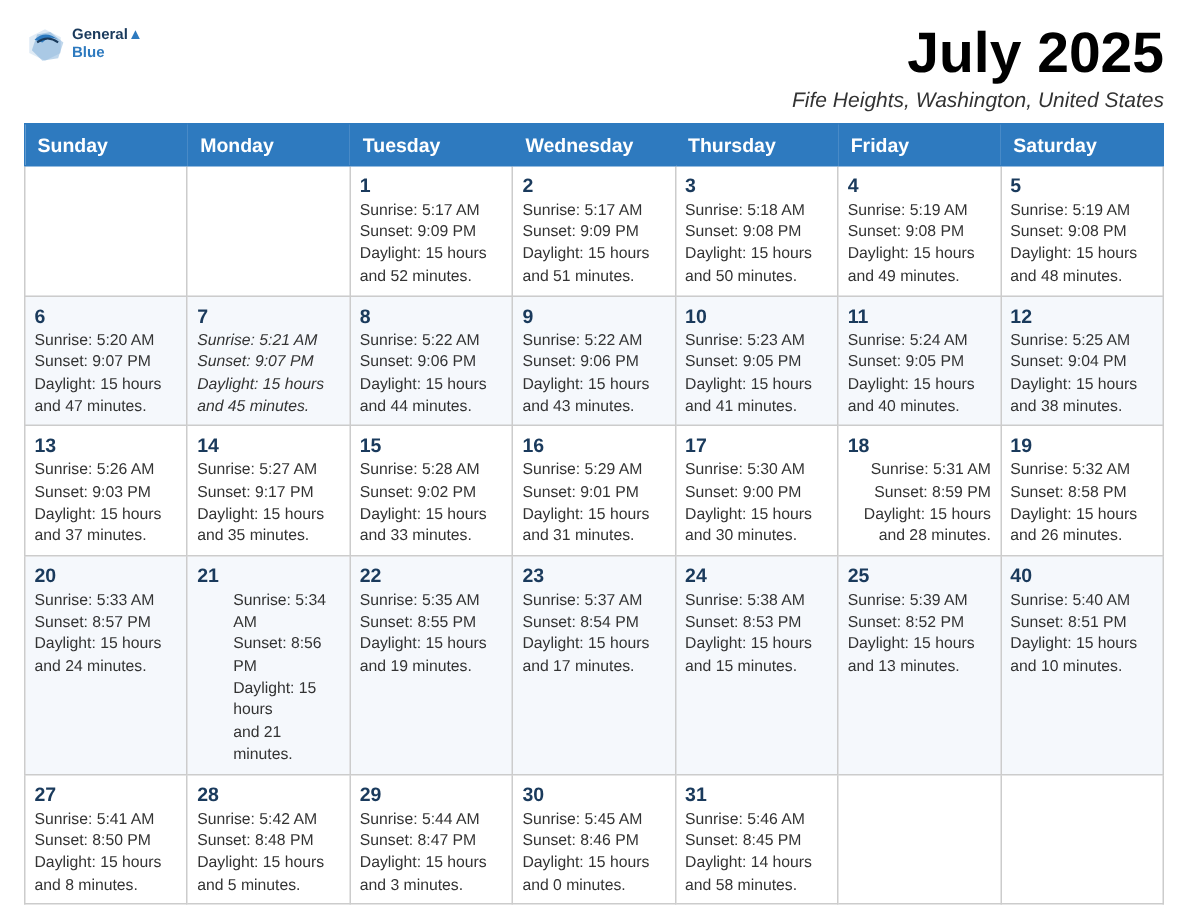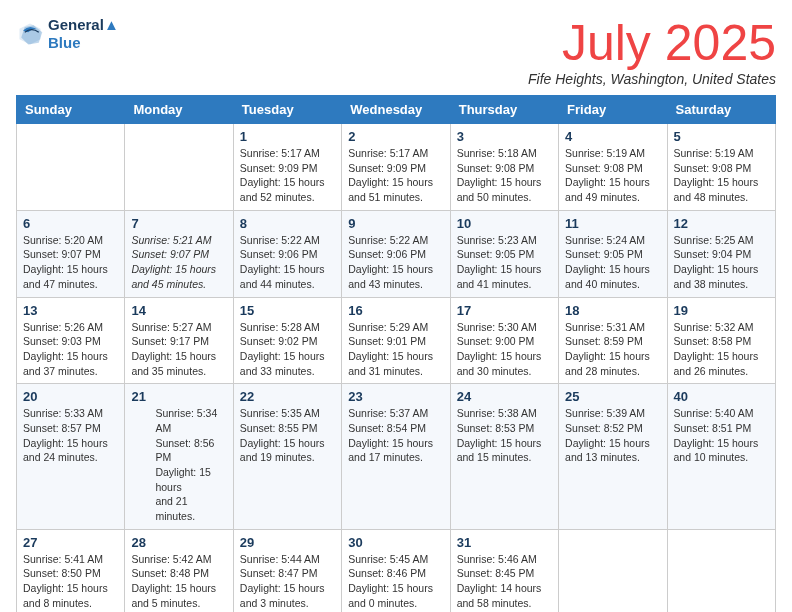--- a/index.html
+++ b/index.html
@@ -15,39 +15,39 @@
       justify-content: space-between;
       align-items: flex-start;
       margin-bottom: 8px;
     }
     .logo {
       display: flex;
       align-items: center;
       gap: 4px;
     }
     .logo-text {
-      font-size: 15px;
+      font-size: 10px;
       font-weight: bold;
       color: #1a3a5c;
       line-height: 1.2;
     }
     .logo-blue {
       color: #2e7abf;
     }
     .logo-icon {
       width: 28px;
       height: 28px;
     }
     .title-area {
       text-align: right;
     }
     .month-title {
-      font-size: 50px;
-      font-weight: normal;
-      color: #ef4444;
+      font-size: 38px;
+      font-weight: bold;
+      color: #000000;
       line-height: 1.1;
     }
     .location {
       font-size: 14px;
       color: #333;
       font-style: italic;
     }
     .calendar {
       width: 100%;
       border-collapse: collapse;
@@ -247,21 +247,21 @@
         </td>
         <td>
           <div class="day-num">17</div>
           <div class="day-detail" style="white-space: pre-line;">Sunrise: 5:30 AM
 Sunset: 9:00 PM
 Daylight: 15 hours
 and 30 minutes.</div>
         </td>
         <td>
           <div class="day-num">18</div>
-          <div class="day-detail" style="white-space: pre-line;">Sunrise: 5:31 AM
+          <div class="day-detail" style="white-space: pre-line; text-align: right;">Sunrise: 5:31 AM
 Sunset: 8:59 PM
 Daylight: 15 hours
 and 28 minutes.</div>
         </td>
         <td>
           <div class="day-num">19</div>
           <div class="day-detail" style="white-space: pre-line;">Sunrise: 5:32 AM
 Sunset: 8:58 PM
 Daylight: 15 hours
 and 26 minutes.</div>

